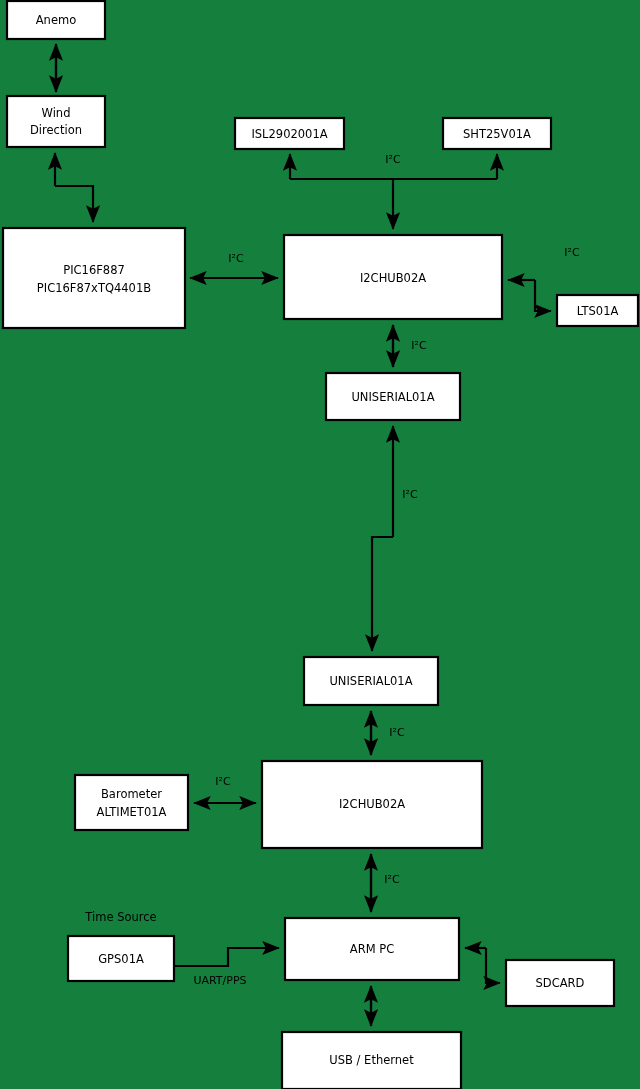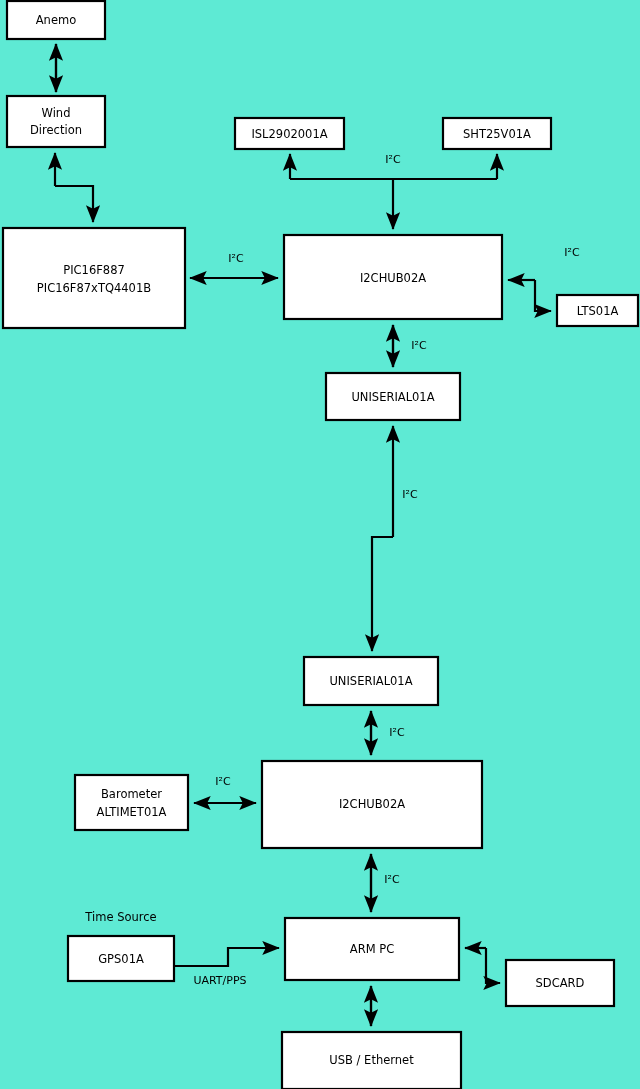--- a/index.html
+++ b/index.html
@@ -1,17 +1,17 @@
 <!DOCTYPE html>
 <html><head>
 <meta charset="utf-8">
 <style>
   html,body{margin:0;padding:0;background:#ffffff;}
   body{width:640px;height:1089px;font-family:"DejaVu Sans","Liberation Sans",sans-serif;overflow:hidden;}
-  #diagram{position:relative;width:640px;height:1089px;background:#5eead4;}
+  #diagram{position:relative;width:640px;height:1089px;background:#15803d;}
   svg{display:block;}
   .node-rect{fill:#ffffff;stroke:#000000;stroke-width:2.2;}
   .node-label{font-family:"DejaVu Sans","Liberation Sans",sans-serif;font-size:11.5px;fill:#000000;text-anchor:middle;dominant-baseline:middle;}
   .edge-label{font-family:"DejaVu Sans","Liberation Sans",sans-serif;font-size:11px;fill:#000000;text-anchor:middle;dominant-baseline:middle;}
   .free-label{font-family:"DejaVu Sans","Liberation Sans",sans-serif;font-size:11.5px;fill:#000000;text-anchor:middle;dominant-baseline:middle;}
   .conn{stroke:#000000;stroke-width:2.2;fill:none;}
 </style>
 </head>
 <body>
 

